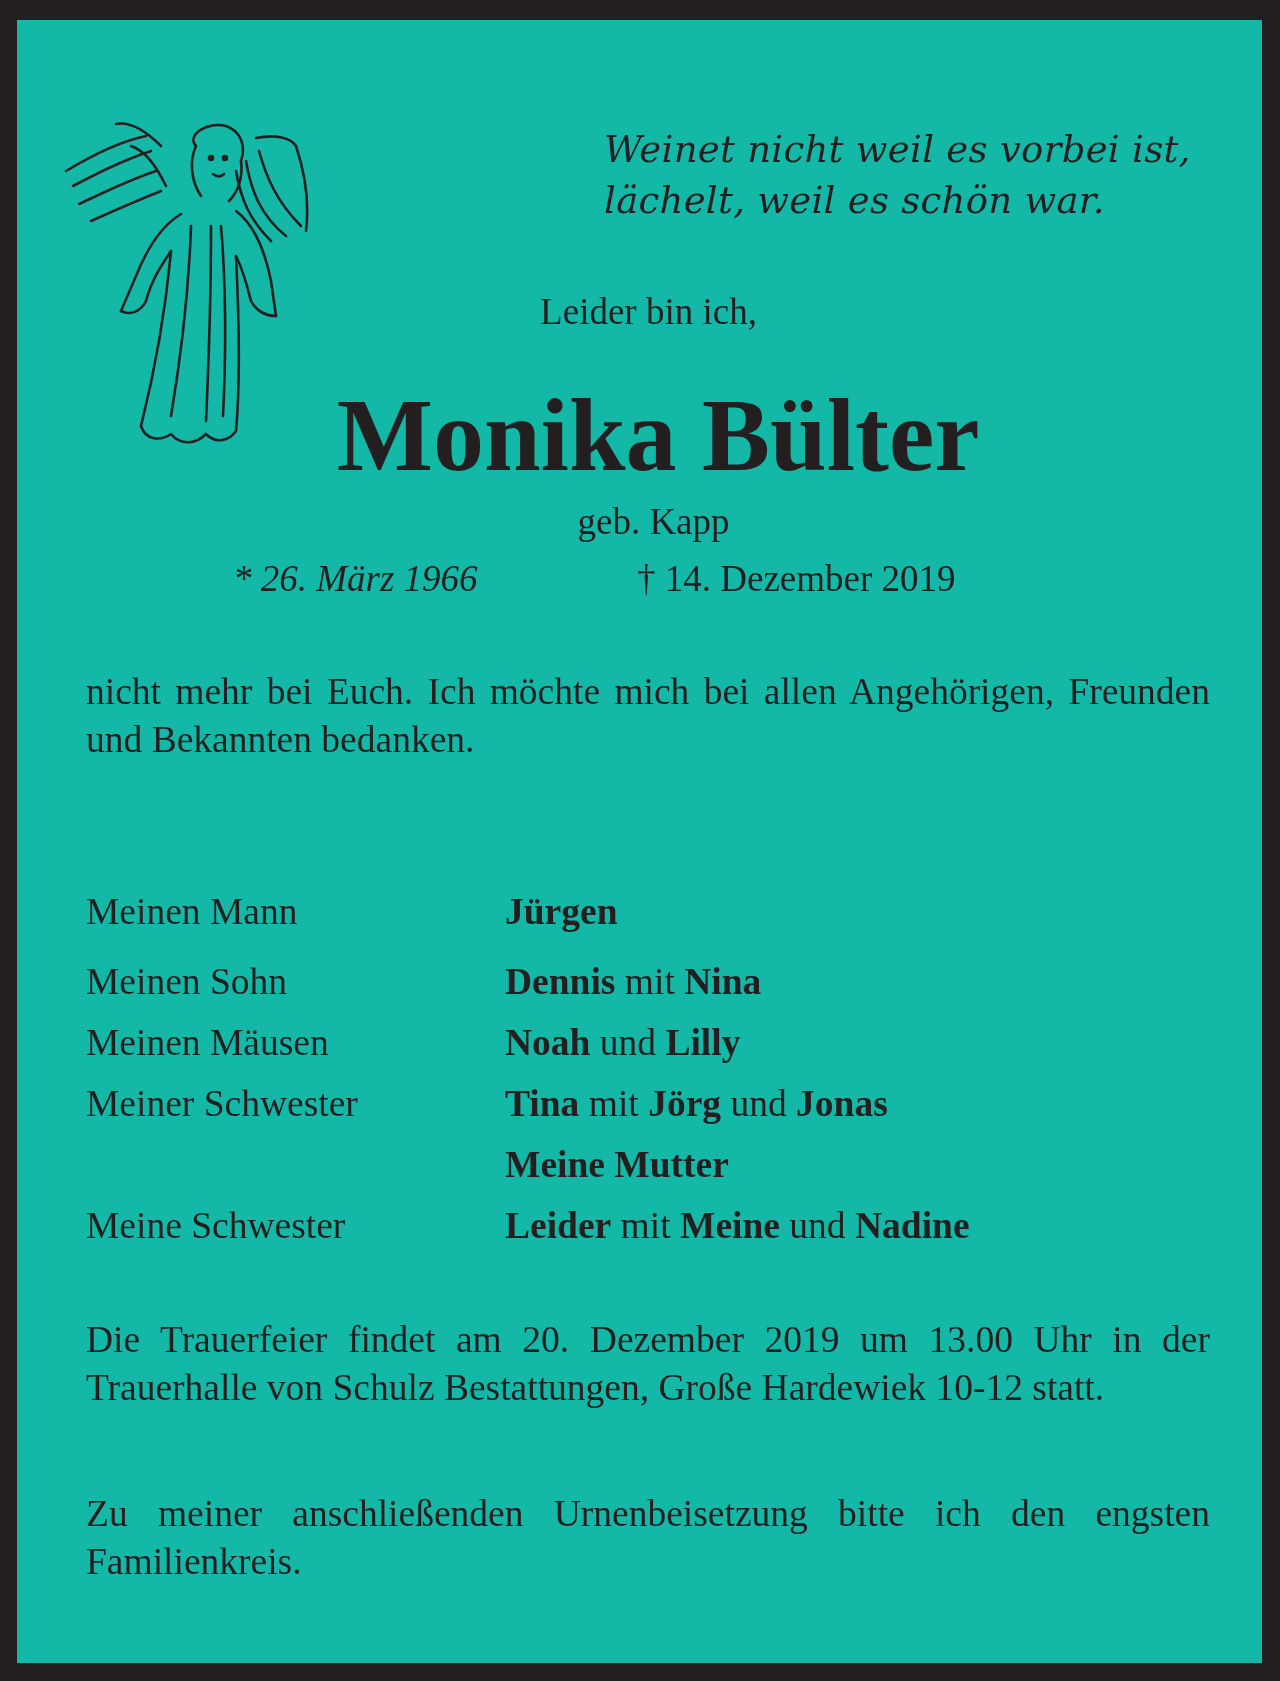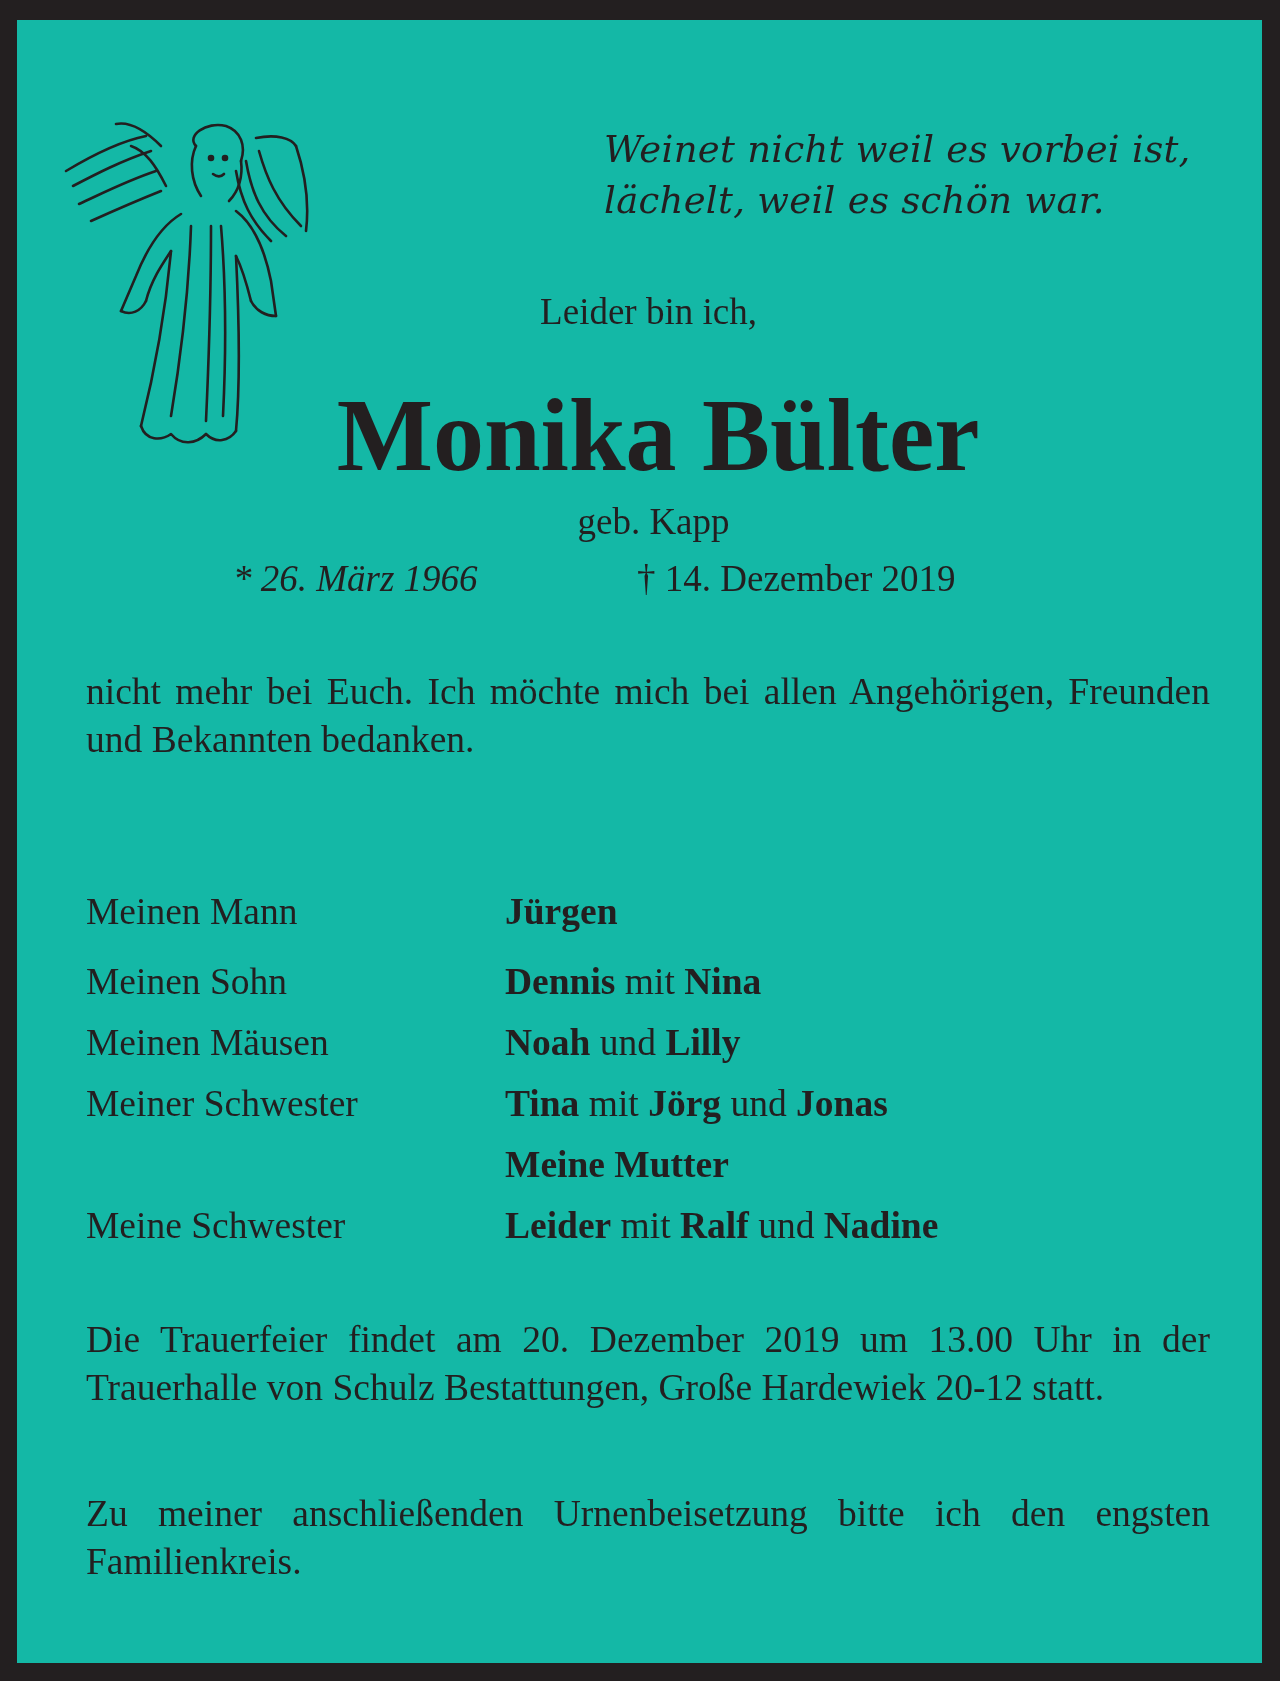--- a/index.html
+++ b/index.html
@@ -173,21 +173,21 @@
       <div class="fam-row">
         <span class="fam-label">Meiner Schwester</span>
         <span class="fam-names"><b style="white-space: pre; font-family: Liberation Serif, serif;">Tina</b><span style="white-space: pre;"> mit </span><b style="white-space: pre;">Jörg</b><span style="white-space: pre;"> und </span><b style="white-space: pre;">Jonas</b></span>
       </div>
       <div class="fam-row">
         <span class="fam-label"></span>
         <span class="fam-names"><b style="white-space: pre;">Meine Mutter</b></span>
       </div>
       <div class="fam-row">
         <span class="fam-label">Meine Schwester</span>
-        <span class="fam-names"><b style="white-space: pre;">Leider</b><span style="white-space: pre;"> mit </span><b style="white-space: pre;">Ralf</b><span style="white-space: pre;"> und </span><b style="white-space: pre;">Nadine</b></span>
+        <span class="fam-names"><b style="white-space: pre;">Leider</b><span style="white-space: pre;"> mit </span><b style="white-space: pre;">Meine</b><span style="white-space: pre;"> und </span><b style="white-space: pre;">Nadine</b></span>
       </div>
     </div>
 
-  <div class="body-text p3"><span>Die Trauerfeier findet am 20. Dezember 2019 um 13.00 Uhr in der Trauerhalle von Schulz Bestattungen, Große Hardewiek 20-12 statt.</span></div>
+  <div class="body-text p3"><span>Die Trauerfeier findet am 20. Dezember 2019 um 13.00 Uhr in der Trauerhalle von Schulz Bestattungen, Große Hardewiek 10-12 statt.</span></div>
 
   <div class="body-text p4"><span>Zu meiner anschließenden Urnenbeisetzung bitte ich den engsten Familienkreis.</span></div>
 
 </div>
 
 </body></html>

